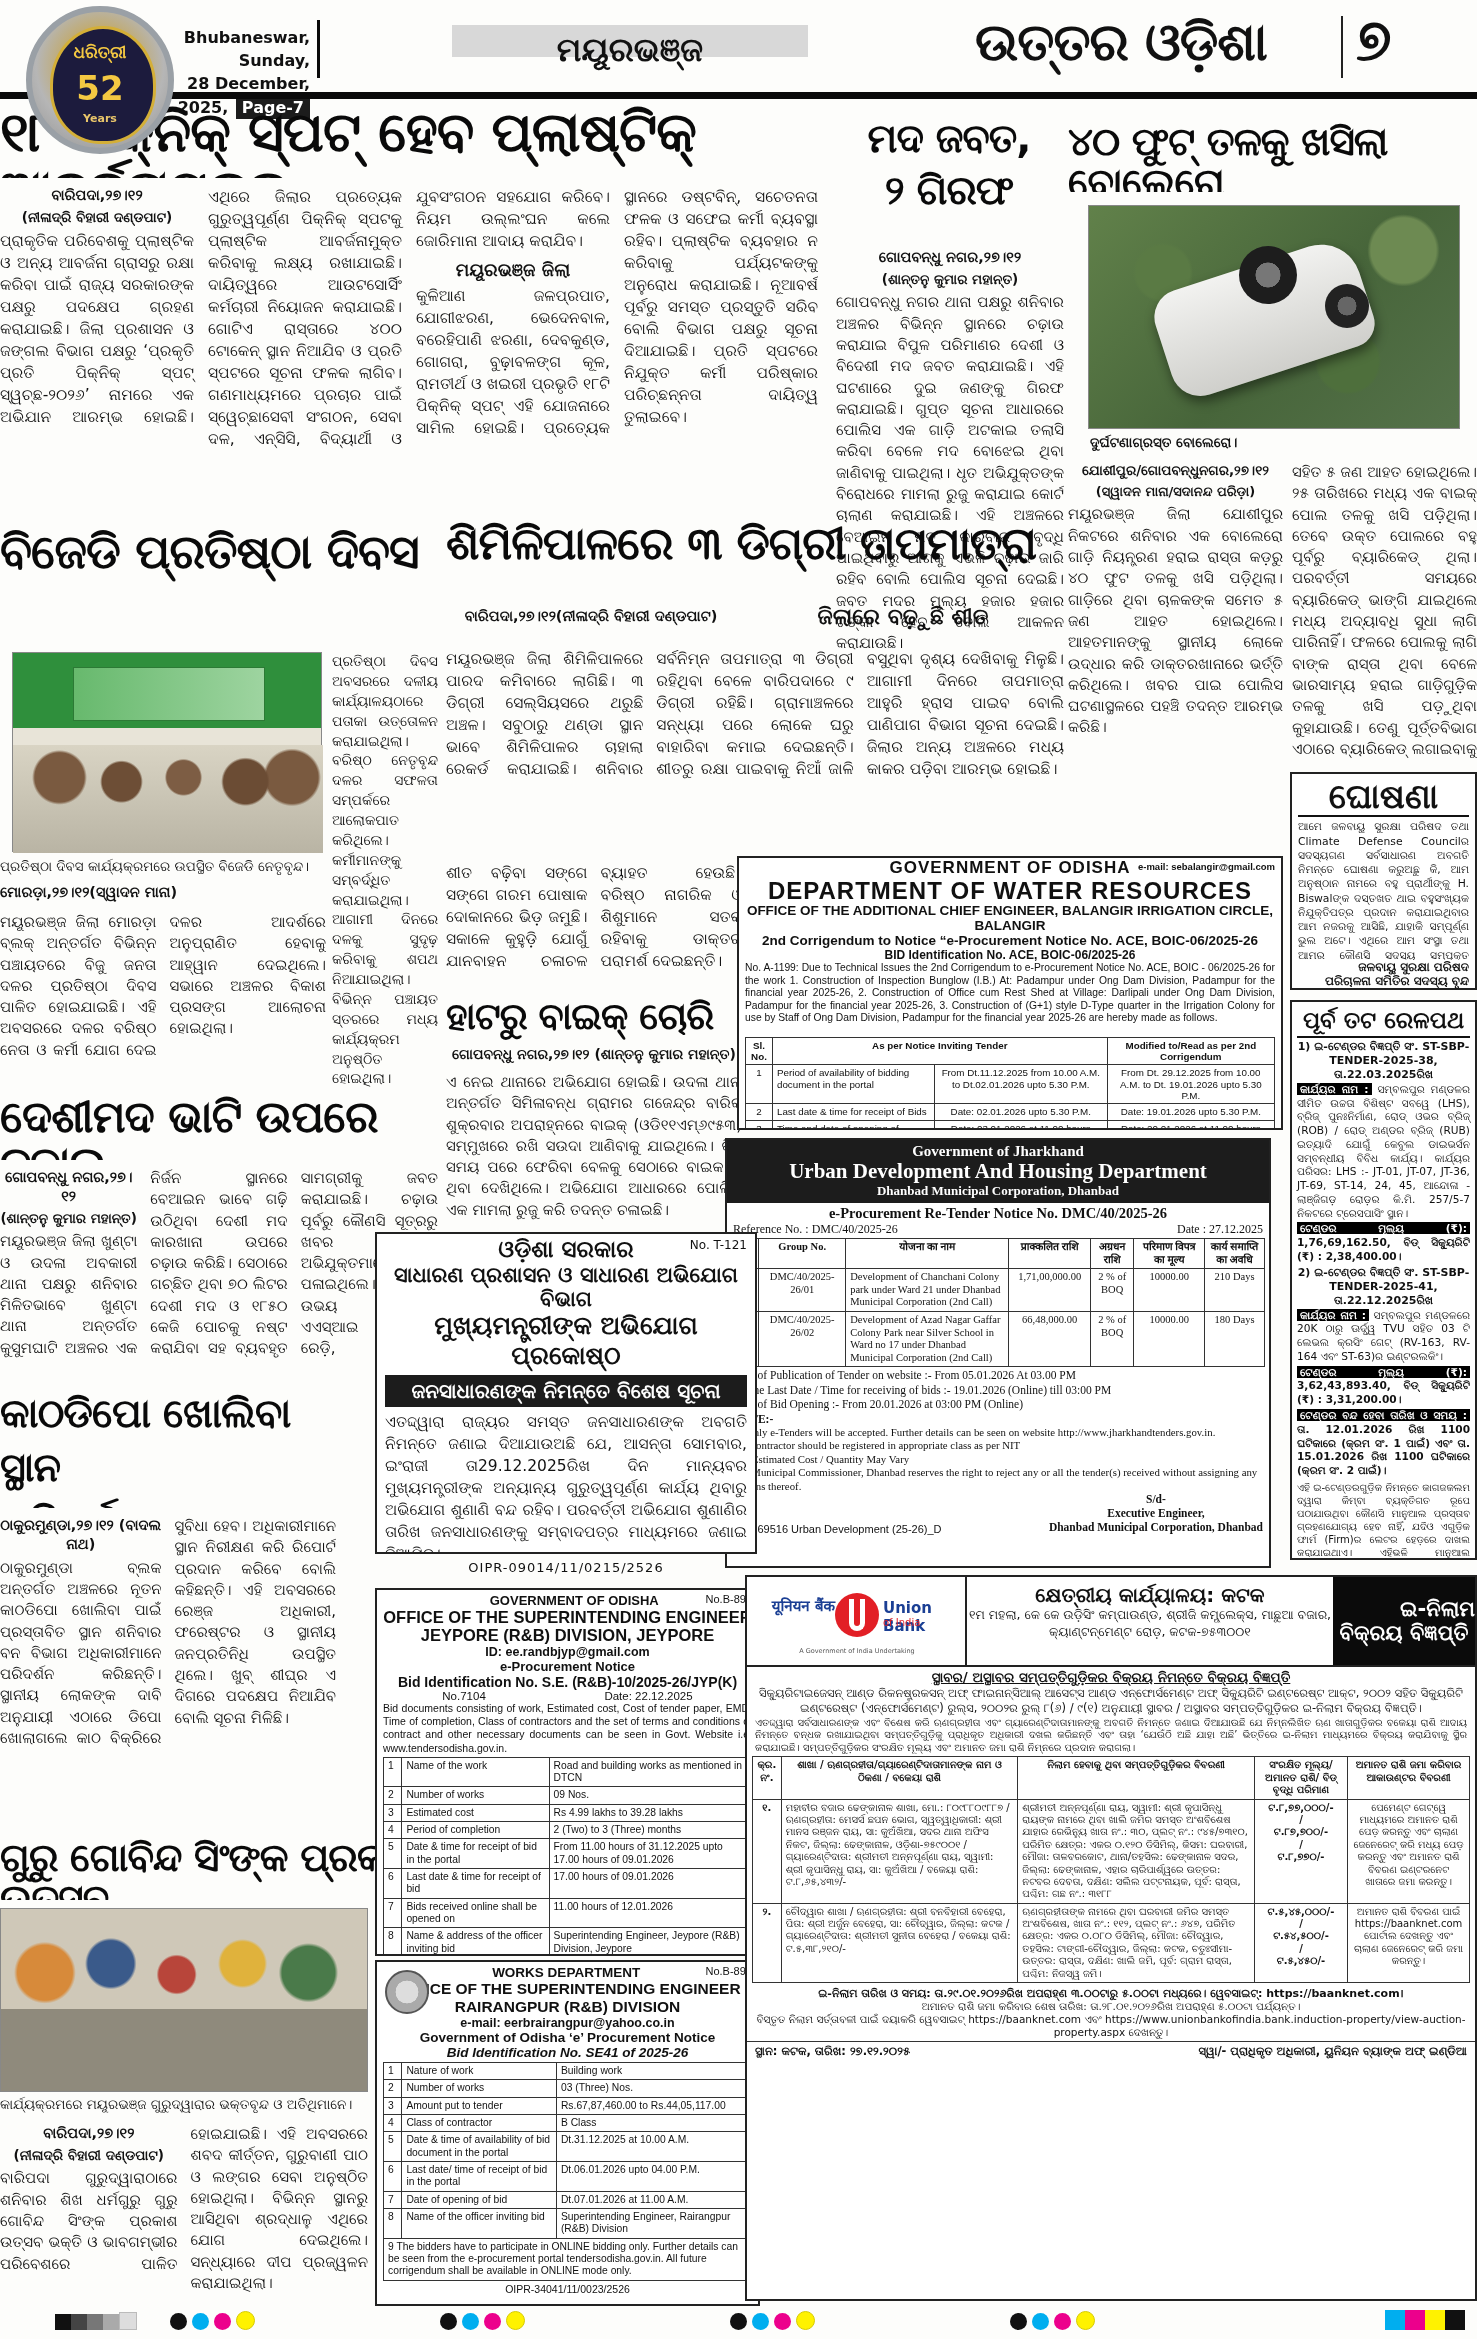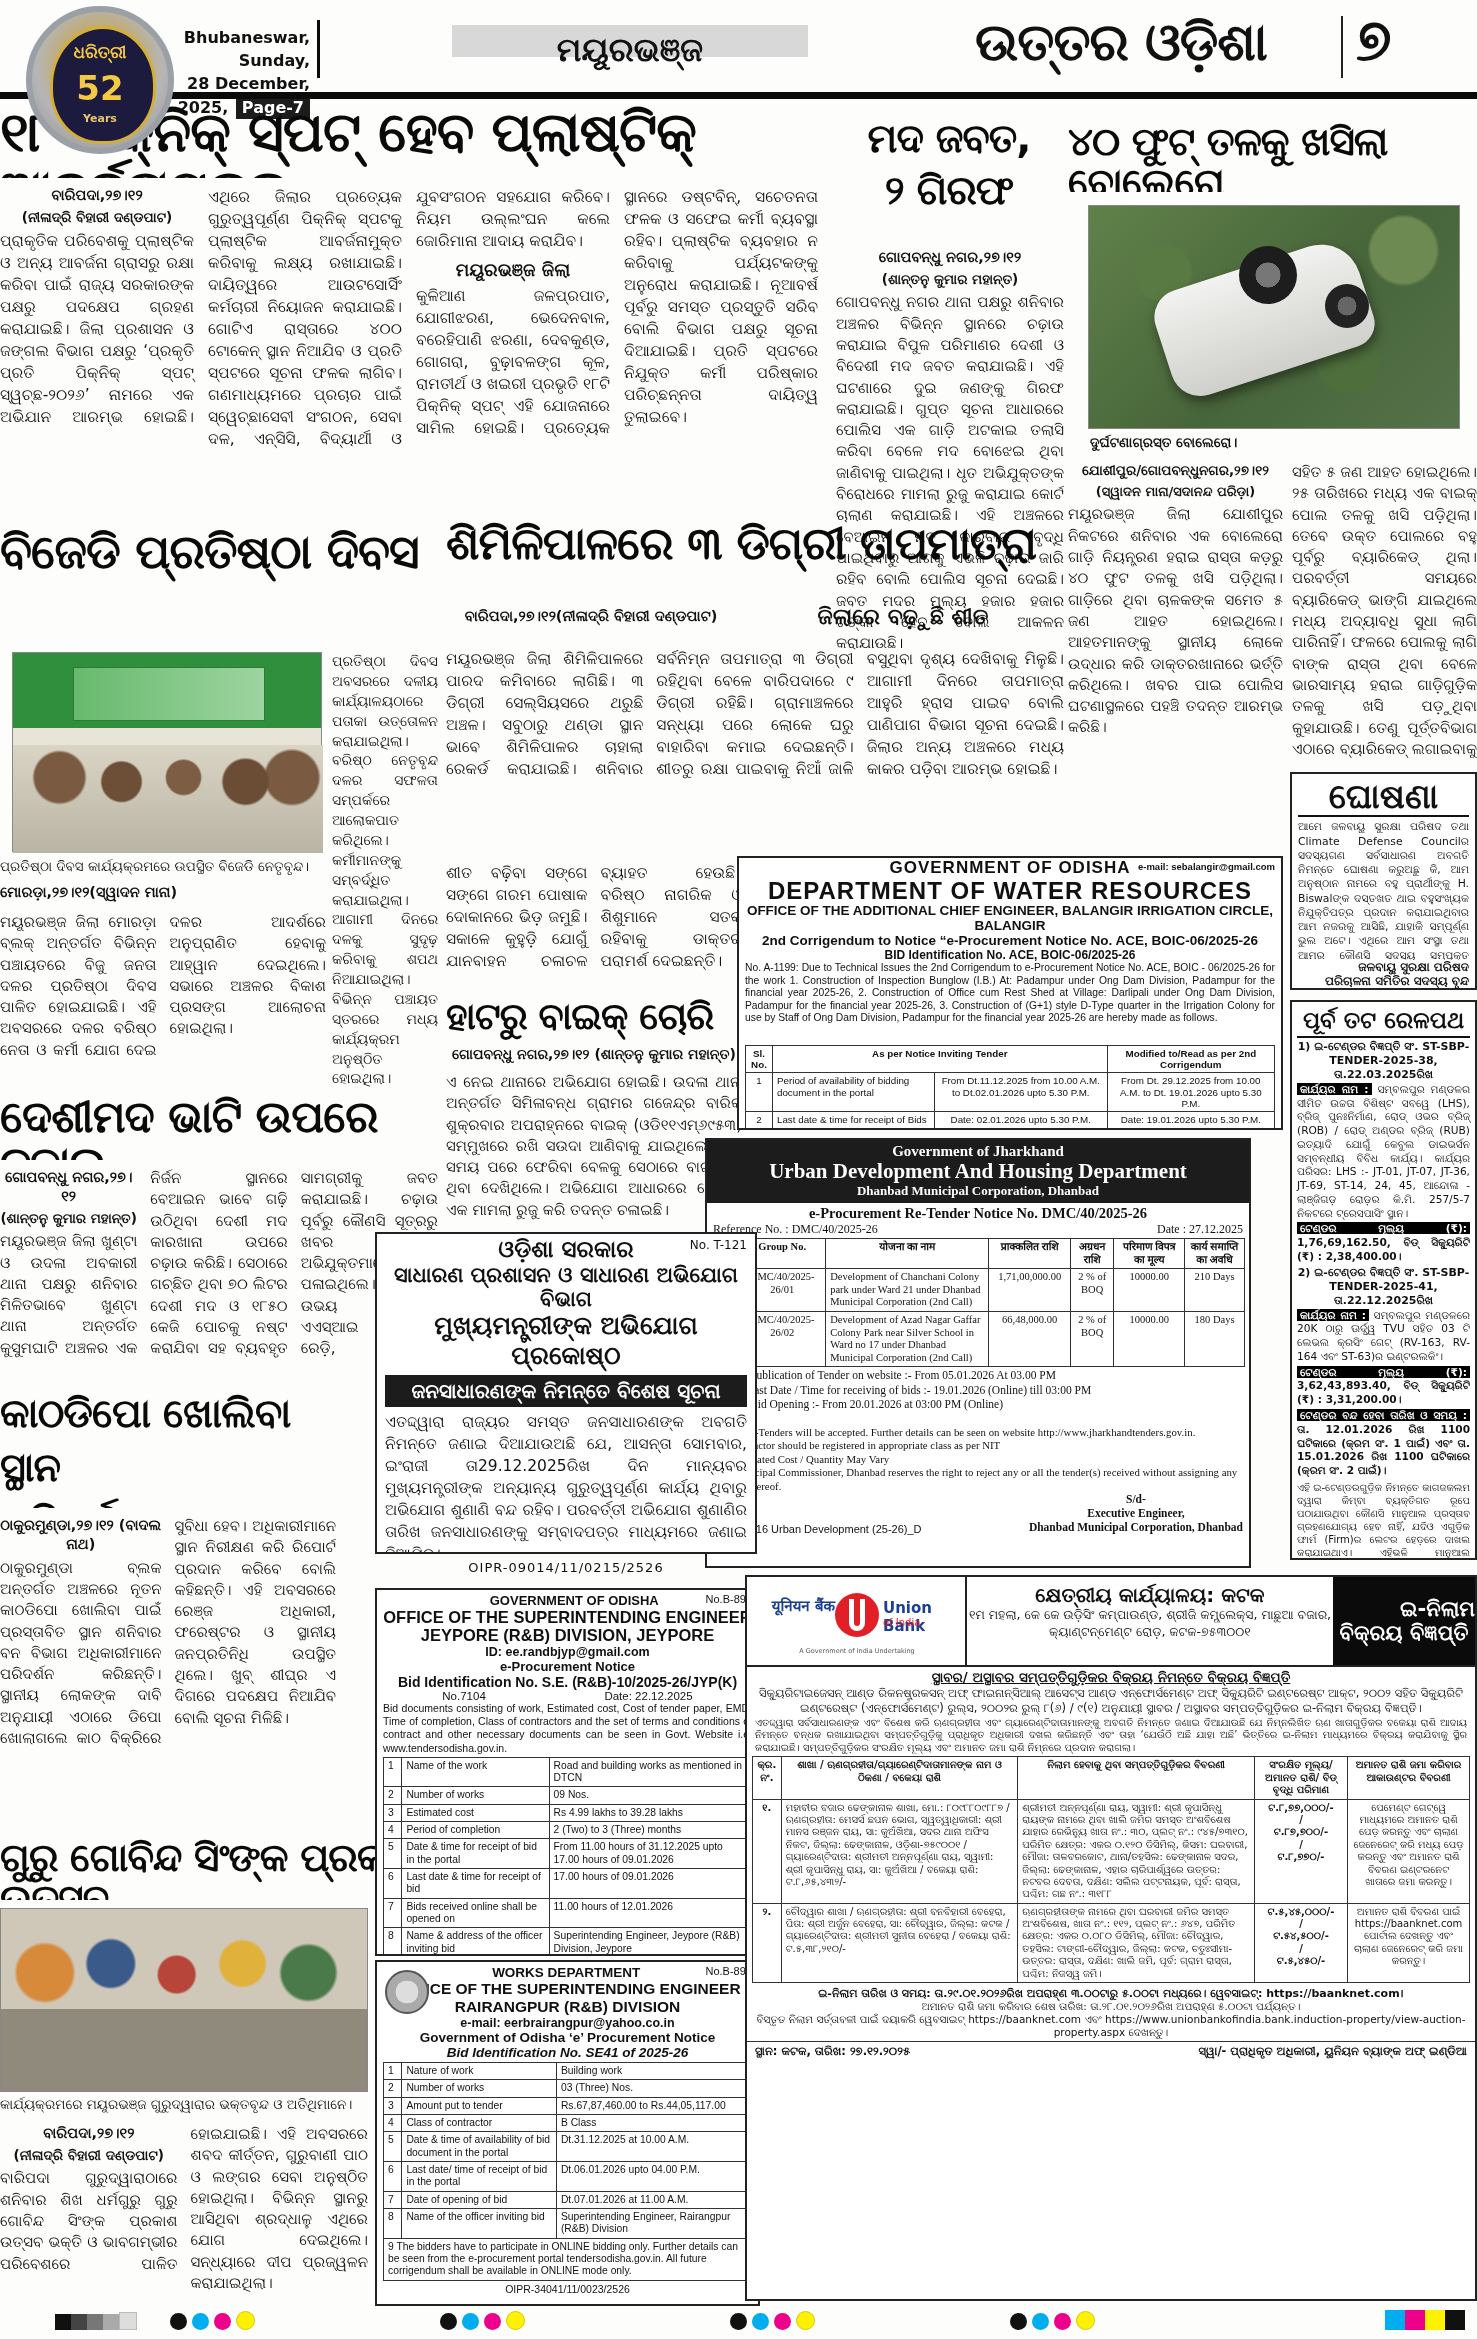--- a/index.html
+++ b/index.html
@@ -173,21 +173,21 @@
   </div>
 
   <div class="abs nb sans clip" style="left:737px;top:856px;width:546px;height:274px;padding:3px 6px;">
     <div class="r b" style="font-size:9.5px;margin-bottom:-14px;">e-mail: sebalangir@gmail.com</div>
     <div class="b c" style="font-size:17px;letter-spacing:1px;">GOVERNMENT OF ODISHA</div>
     <div class="b c" style="font-size:24px;letter-spacing:1px;line-height:1.05;">DEPARTMENT OF WATER RESOURCES</div>
     <div class="b c" style="font-size:13.5px;font-stretch:condensed;">OFFICE OF THE ADDITIONAL CHIEF ENGINEER, BALANGIR IRRIGATION CIRCLE, BALANGIR</div>
     <div class="b c" style="font-size:13.5px;">2nd Corrigendum to Notice “e-Procurement Notice No. ACE, BOIC-06/2025-26</div>
     <div class="b c" style="font-size:12px;">BID Identification No. ACE, BOIC-06/2025-26</div>
     <div class="j" style="font-size:10.3px;line-height:1.22;">No. A-1199: Due to Technical Issues the 2nd Corrigendum to e-Procurement Notice No. ACE, BOIC - 06/2025-26 for the work 1. Construction of Inspection Bunglow (I.B.) At: Padampur under Ong Dam Division, Padampur for the financial year 2025-26, 2. Construction of Office cum Rest Shed at Village: Darlipali under Ong Dam Division, Padampur for the financial year 2025-26, 3. Construction of (G+1) style D-Type quarter in the Irrigation Colony for use by Staff of Ong Dam Division, Padampur for the financial year 2025-26 are hereby made as follows.</div>
-    <table class="t" style="font-size:9.8px;line-height:1.15;margin-top:20px;padding-left:29px;">
+    <table class="t" style="font-size:9.8px;line-height:1.15;margin-top:12px;padding-left:29px;">
       <tbody>
           <tr>
         <th style="width:5%;">Sl. No.</th>
         <th colspan="2">As per Notice Inviting Tender</th>
         <th style="width:31%;">Modified to/Read as per 2nd Corrigendum</th>
       </tr>
       <tr>
         <td class="c">1</td>
         <td style="width:30%;">Period of availability of bidding document in the portal</td>
         <td class="c" style="width:32%;">From Dt.11.12.2025 from 10.00 A.M. to Dt.02.01.2026 upto 5.30 P.M.</td>
@@ -203,21 +203,21 @@
         <td class="c">3</td>
         <td>Time and date of opening of Technical Bid</td>
         <td class="c">Date: 03.01.2026 at 11.00 hours</td>
         <td class="c">Date: 20.01.2026 at 11.00 hours</td>
       </tr>
     </tbody>
       </table>
 
   </div>
 
-  <div class="abs nb serif clip" style="left:705px;top:1138px;width:546px;height:430px;">
+  <div class="abs nb serif clip" style="left:725px;top:1138px;width:546px;height:430px;">
     <div class="darkbar c" style="padding:3px 0 4px;">
       <div class="b" style="font-size:15px;">Government of Jharkhand</div>
       <div class="b" style="font-size:21px;line-height:1.1;">Urban Development And Hous­ing Department</div>
       <div class="b" style="font-size:13px;">Dhanbad Municipal Corporation, Dhanbad</div>
     </div>
     <div class="b c" style="font-size:14.5px;margin-top:2px;">e-Procurement Re-Tender Notice  No. DMC/40/2025-26</div>
     <div style="display:flex;justify-content:space-between;font-size:12px;padding:0 6px;">
       <span>Reference No. : DMC/40/2025-26</span>
       <span>Date :  27.12.2025</span>
     </div>

